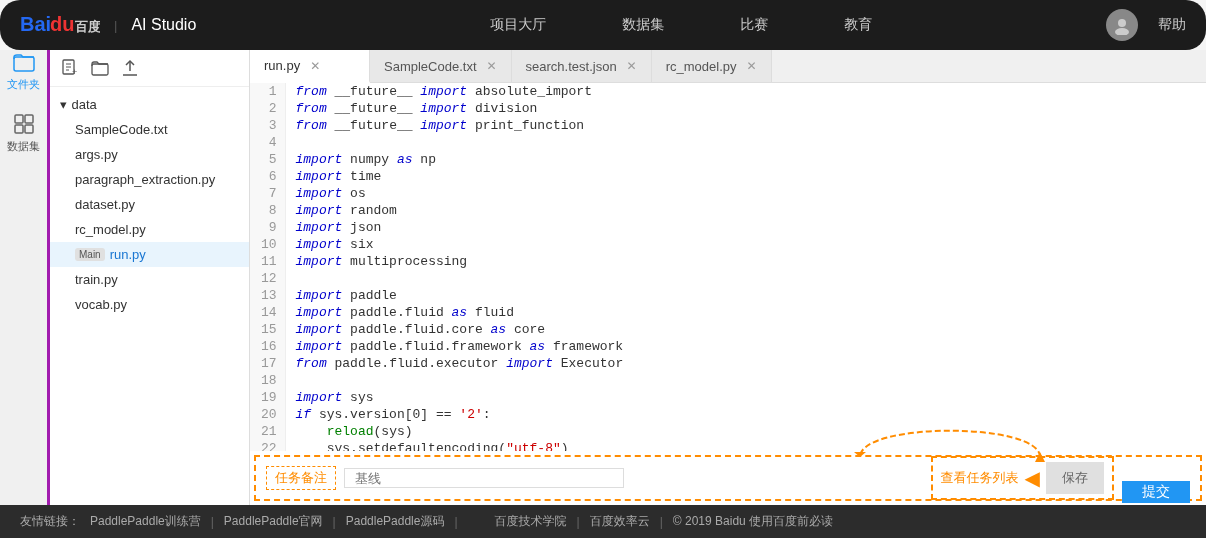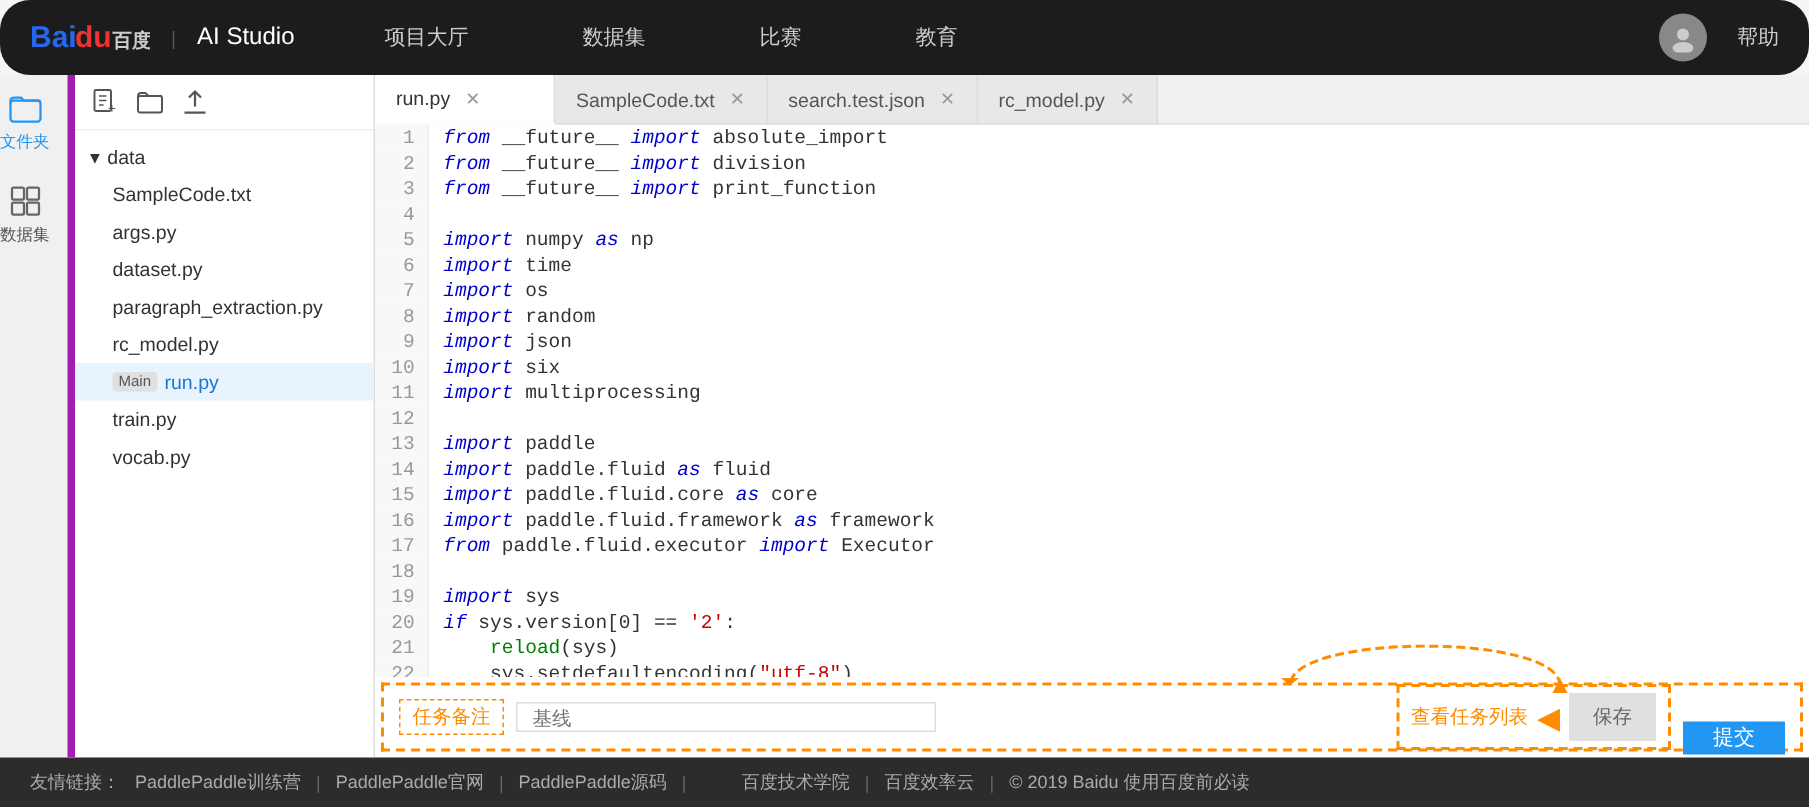--- a/index.html
+++ b/index.html
@@ -32,20 +32,21 @@
       margin: 0 6px;
     }
     .logo-ai-studio {
       color: #ffffff;
       font-size: 16px;
     }
     .nav-items {
       display: flex;
       gap: 76px;
       flex: 1;
+      justify-content: center;
     }
     .nav-item {
       color: #cccccc;
       font-size: 14px;
       cursor: pointer;
       padding: 5px 0;
     }
     .nav-right {
       display: flex;
       align-items: center;
@@ -65,25 +66,24 @@
     .main-area {
       display: flex;
       flex: 1;
       overflow: hidden;
     }
 
     
     .sidebar-icons {
       width: 50px;
       background: #f0f0f0;
-      border-right: 5px solid #a21caf;
+      border-right: 3px solid #a21caf;
       display: flex;
       flex-direction: column;
-      align-items: flex-start;
-      padding-top: 10px;
+      align-items: center;
       gap: 20px;
       flex-shrink: 0;
     }
     .sidebar-icon-item {
       display: flex;
       flex-direction: column;
       align-items: center;
       cursor: pointer;
       gap: 3px;
     }
@@ -375,22 +375,22 @@
           </svg>
       </div>
     </div>
     <div class="file-tree">
       <div class="file-tree-item folder">
         <span>▾</span>
         <span>data</span>
       </div>
       <div class="file-tree-item child">SampleCode.txt</div>
       <div class="file-tree-item child">args.py</div>
+      <div class="file-tree-item child">paragraph_extraction.py</div>
       <div class="file-tree-item child">dataset.py</div>
-      <div class="file-tree-item child">paragraph_extraction.py</div>
       <div class="file-tree-item child">rc_model.py</div>
       <div class="file-tree-item child selected">
         <span class="badge-main">Main</span>
         <span style="color:#1976d2;">run.py</span>
       </div>
       <div class="file-tree-item child">train.py</div>
       <div class="file-tree-item child">vocab.py</div>
     </div>
   </div>
 

